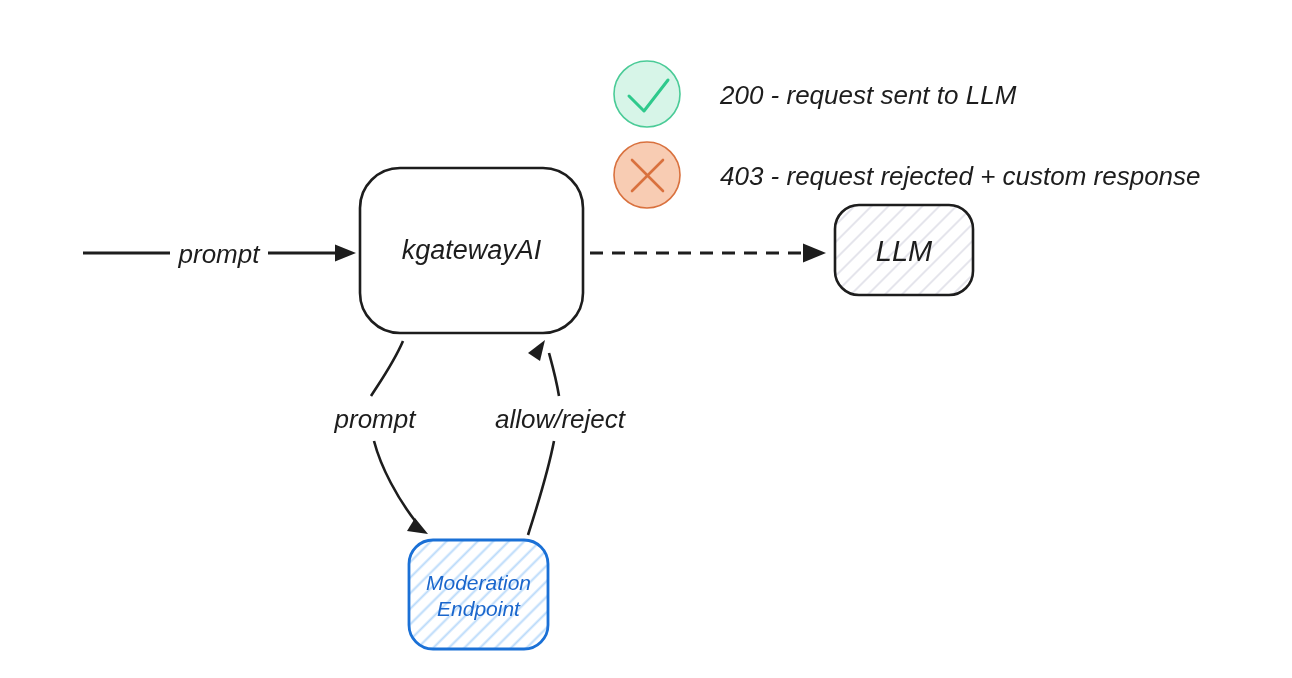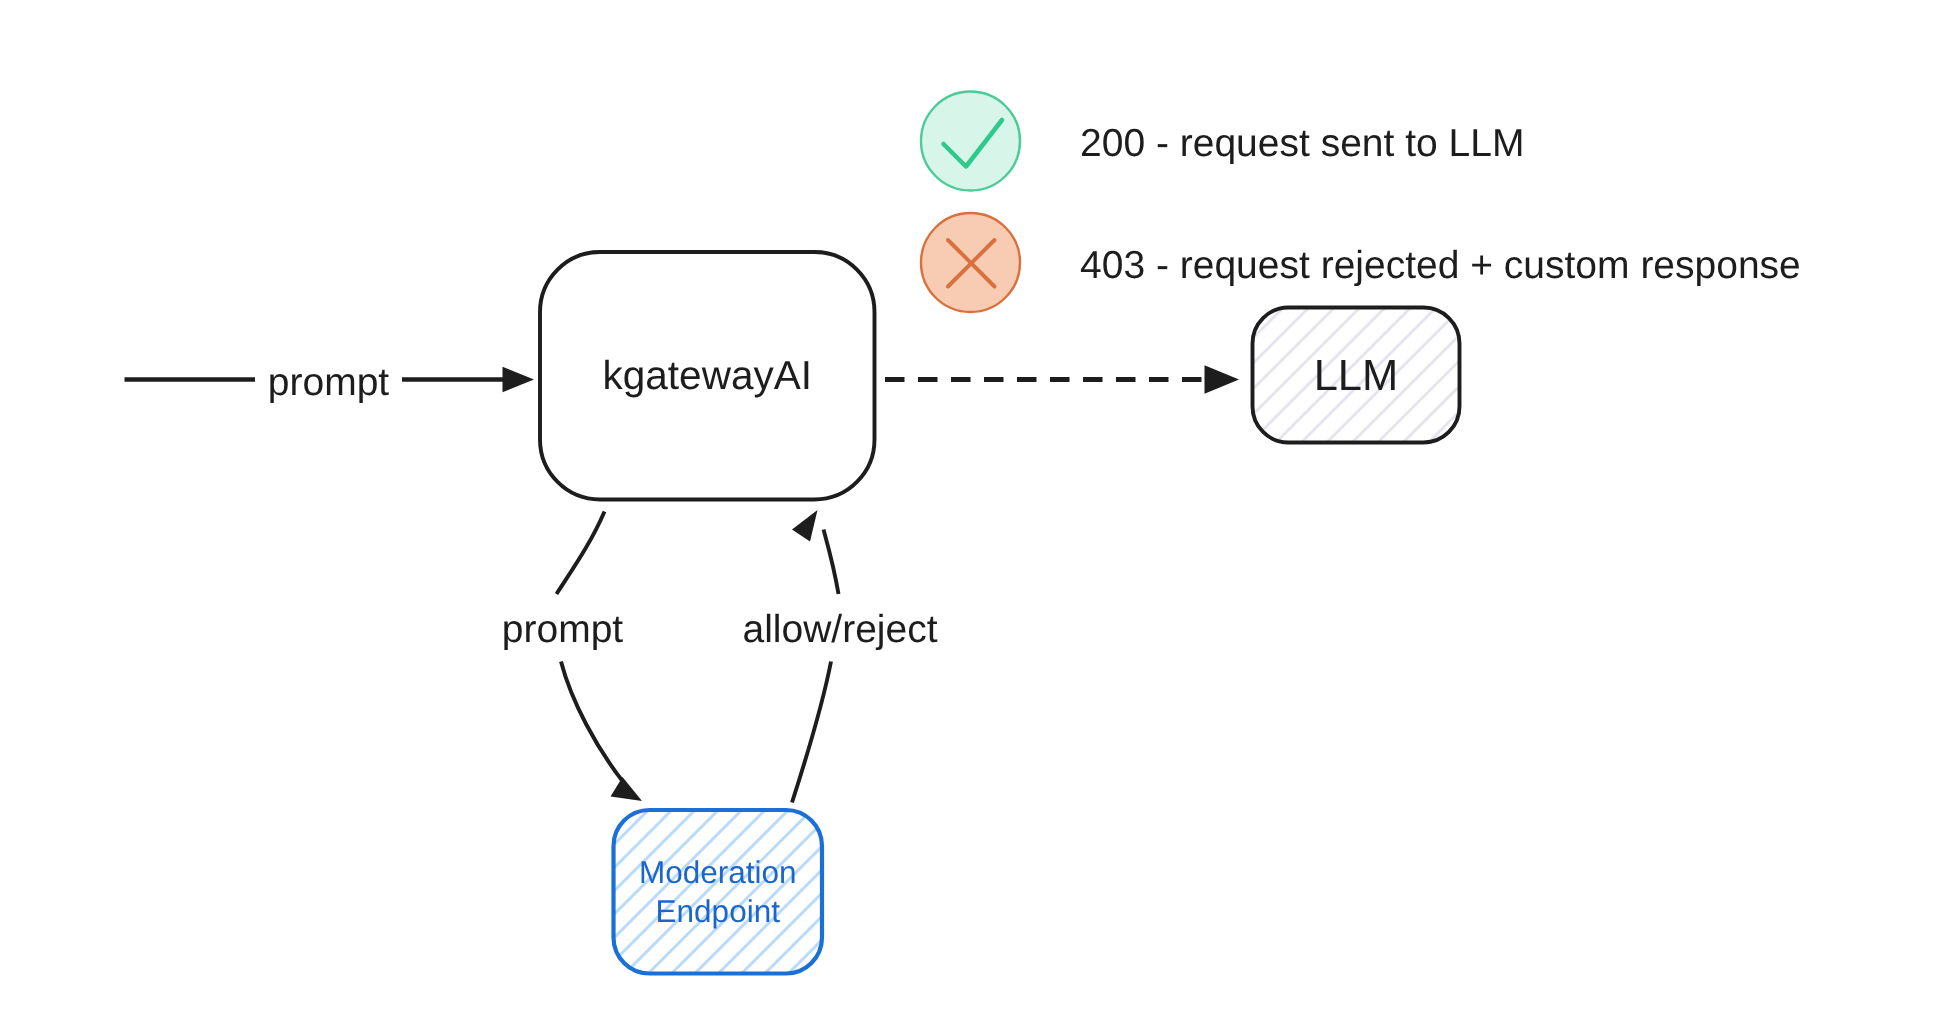--- a/index.html
+++ b/index.html
@@ -7,20 +7,21 @@
     padding: 0;
     background: #ffffff;
     font-family: "Liberation Sans", sans-serif;
   }
   .stage {
     position: relative;
     width: 1292px;
     height: 678px;
     background: #ffffff;
     overflow: hidden;
+    font-style: italic;
   }
   svg text {
     font-family: "Liberation Sans", sans-serif;
   }
 </style>
 </head>
 <body>
 
 <div class="stage">
   <svg width="1292" height="678" viewBox="0 0 1292 678">

